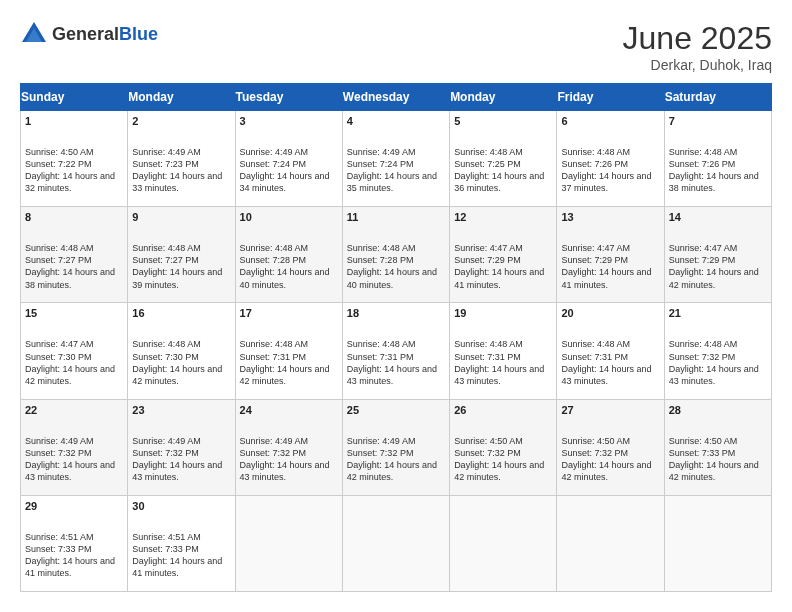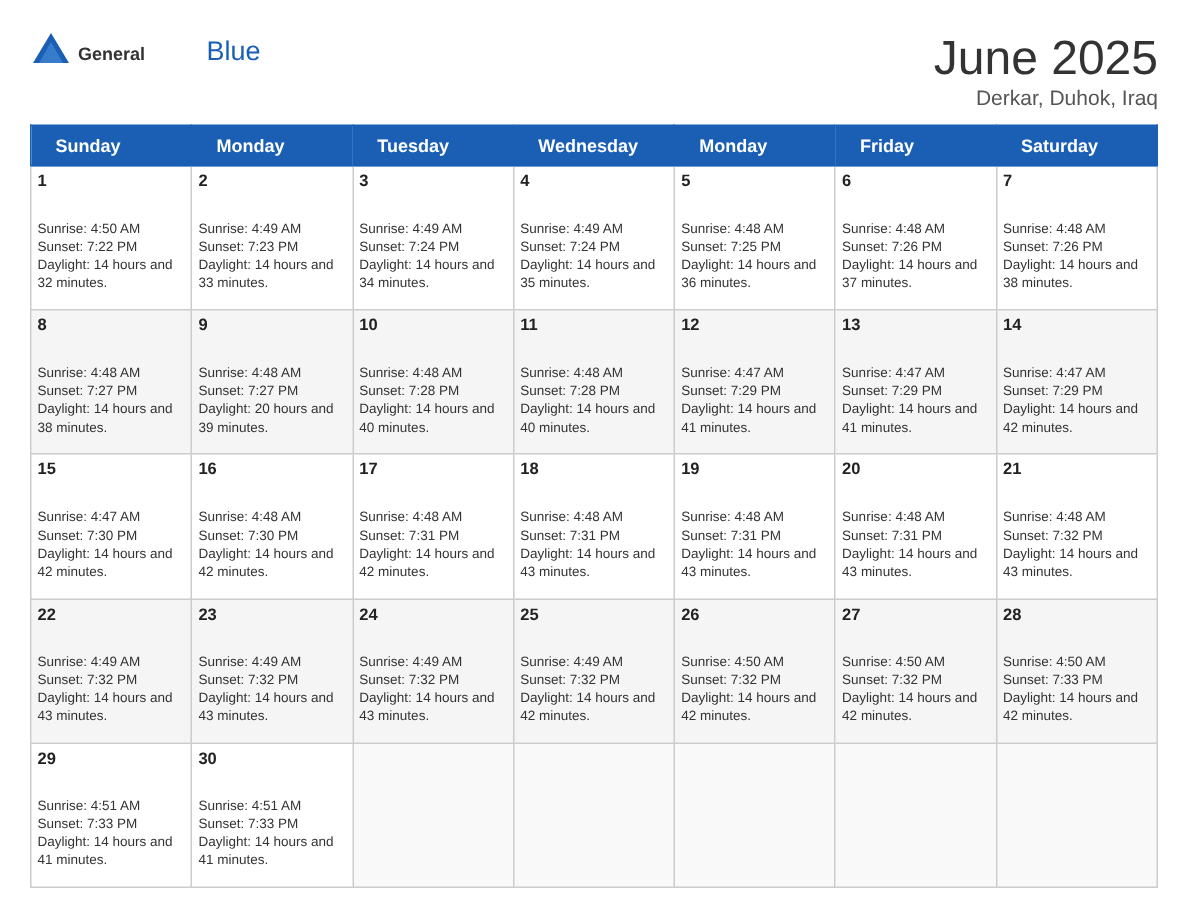--- a/index.html
+++ b/index.html
@@ -22,29 +22,28 @@
       justify-content: space-between;
       align-items: flex-start;
       margin-bottom: 10px;
     }
     .logo {
       display: flex;
       align-items: center;
       gap: 4px;
     }
     .logo-text-general {
-      font-size: 12px;
+      font-size: 18px;
       font-weight: bold;
       color: #333;
     }
     .logo-text-blue {
       font-size: 18px;
-      font-weight: normal;
+      font-weight: bold;
       color: #1a5fb4;
-      padding-left: 41px;
     }
     .logo-icon {
       width: 28px;
       height: 28px;
     }
     .title-section {
       text-align: right;
     }
     .month-title {
       font-size: 32px;
@@ -57,21 +56,21 @@
     }
     .calendar {
       flex: 1;
       border-collapse: collapse;
       width: 100%;
       font-size: 10px;
     }
     .calendar th {
       background: #1a5fb4;
       color: white;
-      padding: 6px 16px;
+      padding: 6px 0;
       text-align: left;
       font-size: 12px;
       font-weight: bold;
       border: 1px solid #1a5fb4;
     }
     .calendar td {
       border: 1px solid #ccc;
       padding: 4px;
       vertical-align: top;
       width: calc(100%/7);
@@ -195,21 +194,21 @@
           <span>Sunrise: 4:48 AM</span><br>
           <span>Sunset: 7:27 PM</span><br>
           <span>Daylight: 14 hours and 38 minutes.</span>
         </div>
       </td>
           <td>
         <span class="day-num">9</span>
         <div class="day-info">
           <span>Sunrise: 4:48 AM</span><br>
           <span>Sunset: 7:27 PM</span><br>
-          <span>Daylight: 20 hours and 39 minutes.</span>
+          <span>Daylight: 14 hours and 39 minutes.</span>
         </div>
       </td>
           <td>
         <span class="day-num">10</span>
         <div class="day-info">
           <span>Sunrise: 4:48 AM</span><br>
           <span>Sunset: 7:28 PM</span><br>
           <span>Daylight: 14 hours and 40 minutes.</span>
         </div>
       </td>

